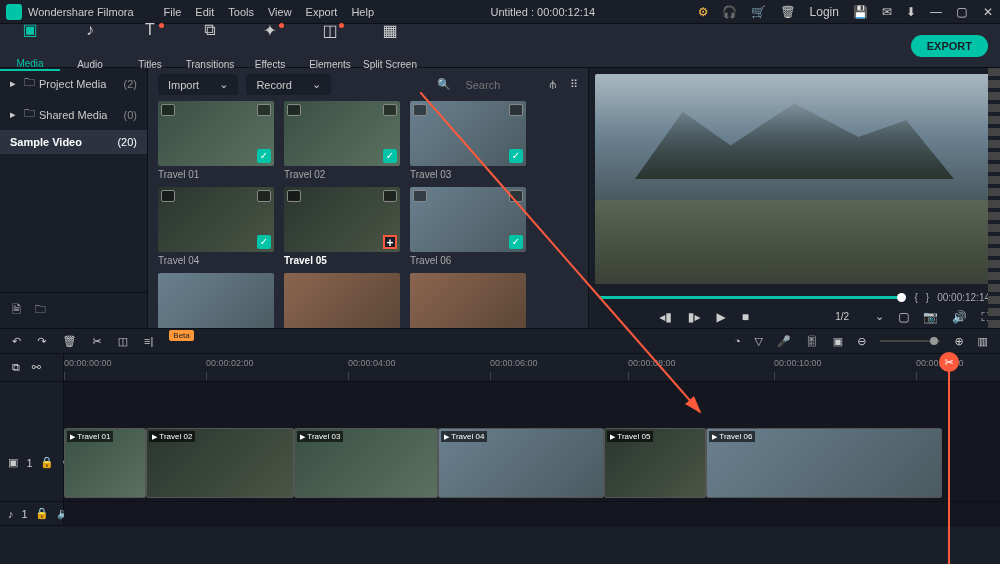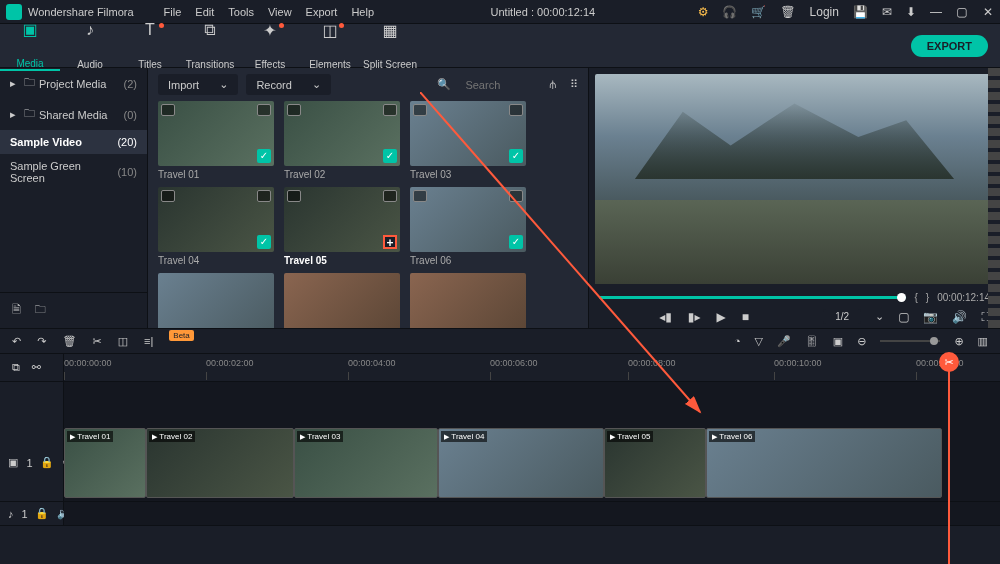--- a/index.html
+++ b/index.html
@@ -158,24 +158,20 @@
     <div class="sb-item">
         <span class="sb-arrow">▸</span>
         <span class="sb-icon">🗀</span>
         <span class="sb-label">Shared Media</span>
         <span class="sb-count">(0)</span>
       </div>
     <div class="sb-item active">
         <span class="sb-label" style="color:#fff;font-weight:bold">Sample Video</span>
         <span class="sb-count" style="color:#fff;font-weight:normal">(20)</span>
       </div>
-    <div class="sb-item">
-        <span class="sb-label">Sample Green Screen</span>
-        <span class="sb-count">(10)</span>
-      </div>
     <div class="sb-bottom">
       <span>🗎</span>
       <span>🗀</span>
     </div>
   </div>
 
   <div class="media-panel">
     <div class="media-top">
       <div class="dropdown">
           <span>Import</span>

